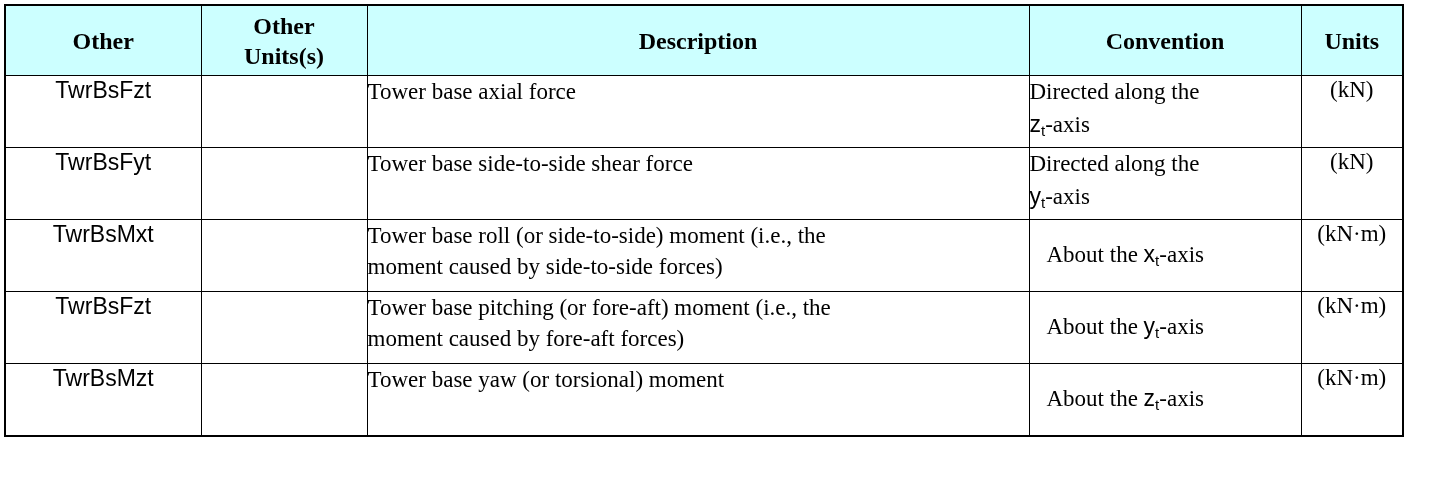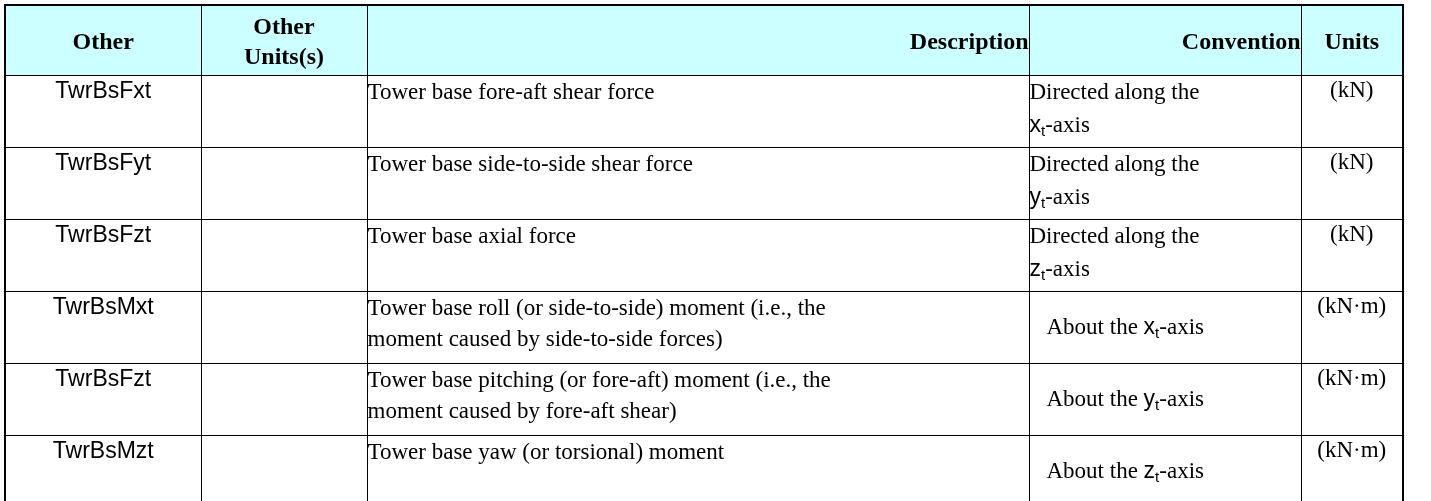--- a/index.html
+++ b/index.html
@@ -44,21 +44,21 @@
     background: #ccffff;
     font-family: "Liberation Serif", serif;
     font-weight: bold;
     font-size: 24px;
     line-height: 30px;
     height: 69px;
     vertical-align: middle;
     color: #000000;
   }
   th.h-center { text-align: center; }
-  th.h-left   { text-align: right; padding-left: 10px; }
+  th.h-left   { text-align: center; padding-left: 10px; }
 
   
   td.cell-name {
     text-align: center;
     vertical-align: middle;
     font-family: "Liberation Sans", sans-serif;
     font-size: 23px;
     line-height: 28px;
     height: 71px;
     color: #000000;
@@ -130,79 +130,67 @@
           <span class="desc-line">Other</span>
           <span class="desc-line">Units(s)</span>
         </th>
         <th class="h-left">Description</th>
         <th class="h-left">Convention</th>
         <th class="h-center">Units</th>
       </tr>
     </thead>
     <tbody>
 
-      <tr>
-        <td class="cell-name">TwrBsFxt</td>
-        <td class="cell-other"></td>
-        <td class="cell-desc">
-          <span class="desc-line">Tower base fore-aft shear force</span>
+
+      <tr>
+        <td class="cell-name">TwrBsFzt</td>
+        <td class="cell-other"></td>
+        <td class="cell-desc">
+          <span class="desc-line">Tower base axial force</span>
         </td>
         <td class="cell-conv">
           <span class="desc-line">Directed along the</span>
-          <span class="desc-line"><span class="axis-var"><span>x</span><sub>t</sub></span><span>-axis</span></span>
+          <span class="desc-line"><span class="axis-var"><span>z</span><sub>t</sub></span><span>-axis</span></span>
         </td>
         <td class="cell-units">(kN)</td>
       </tr>
 
       <tr>
         <td class="cell-name">TwrBsFyt</td>
         <td class="cell-other"></td>
         <td class="cell-desc">
           <span class="desc-line">Tower base side-to-side shear force</span>
         </td>
         <td class="cell-conv">
           <span class="desc-line">Directed along the</span>
           <span class="desc-line"><span class="axis-var"><span>y</span><sub>t</sub></span><span>-axis</span></span>
         </td>
         <td class="cell-units">(kN)</td>
       </tr>
 
       <tr>
-        <td class="cell-name">TwrBsFzt</td>
-        <td class="cell-other"></td>
-        <td class="cell-desc">
-          <span class="desc-line">Tower base axial force</span>
-        </td>
-        <td class="cell-conv">
-          <span class="desc-line">Directed along the</span>
-          <span class="desc-line"><span class="axis-var"><span>z</span><sub>t</sub></span><span>-axis</span></span>
-        </td>
-        <td class="cell-units">(kN)</td>
-      </tr>
-
-      <tr>
         <td class="cell-name">TwrBsMxt</td>
         <td class="cell-other"></td>
         <td class="cell-desc">
           <span class="desc-line">Tower base roll (or side-to-side) moment (i.e., the</span>
           <span class="desc-line">moment caused by side-to-side forces)</span>
         </td>
         <td class="cell-conv mid">
           <span>About the</span>
           <span> <span class="axis-var"><span>x</span><sub>t</sub></span><span>-axis</span></span>
         </td>
         <td class="cell-units">(kN·m)</td>
       </tr>
 
       <tr>
         <td class="cell-name">TwrBsFzt</td>
         <td class="cell-other"></td>
         <td class="cell-desc">
           <span class="desc-line">Tower base pitching (or fore-aft) moment (i.e., the</span>
-          <span class="desc-line">moment caused by fore-aft shear)</span>
+          <span class="desc-line">moment caused by fore-aft forces)</span>
         </td>
         <td class="cell-conv mid">
           <span>About the</span>
           <span> <span class="axis-var"><span>y</span><sub>t</sub></span><span>-axis</span></span>
         </td>
         <td class="cell-units">(kN·m)</td>
       </tr>
 
       <tr>
         <td class="cell-name">TwrBsMzt</td>

